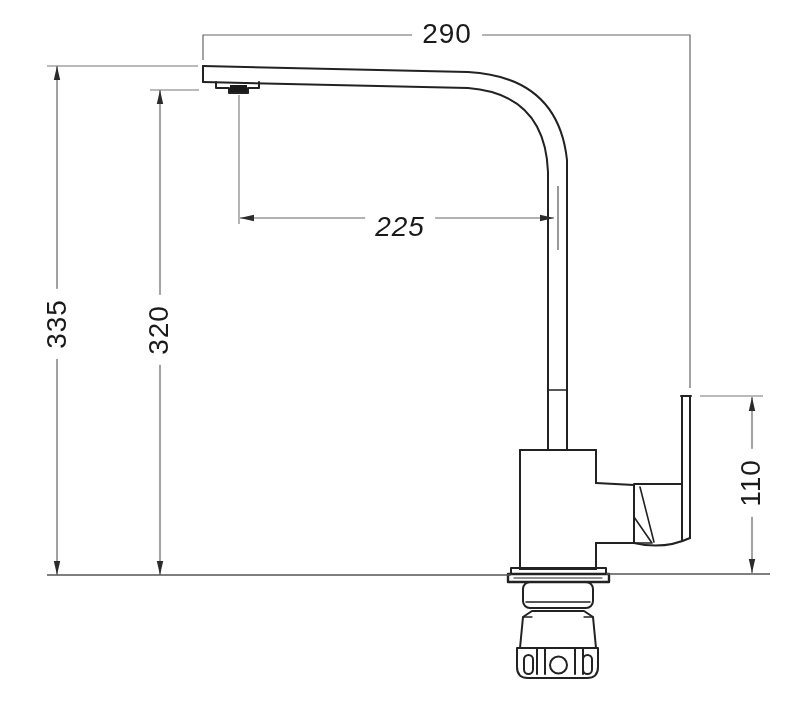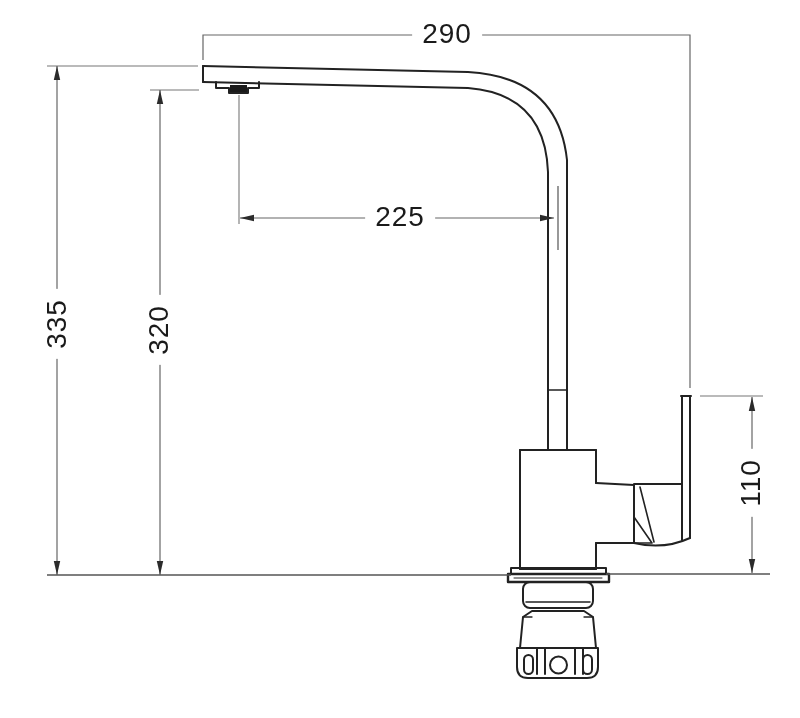--- a/index.html
+++ b/index.html
@@ -123,21 +123,21 @@
       <polygon points="160,575 156.8,561 163.2,561"></polygon>
       <polygon points="752,397 748.8,411 755.2,411"></polygon>
       <polygon points="752,573 748.8,559 755.2,559"></polygon>
       <polygon points="240,218 254,214.8 254,221.2"></polygon>
       <polygon points="554,218 540,214.8 540,221.2"></polygon>
     </g>
   </svg>
 
   <div class="dim-label dim-h" style="left:447px; top:34px;">290</div>
 
-  <div class="dim-label dim-h" style="left:400px; top:217px;">225</div>
+  <div class="dim-label dim-h" style="left:400px; top:227px;font-style:italic;">225</div>
 
   <div class="dim-label dim-v" style="left:57px; top:324px;">335</div>
 
   <div class="dim-label dim-v" style="left:159px; top:330px;">320</div>
 
   <div class="dim-label dim-v" style="left:751px; top:483px;">110</div>
 
 </div>
 
 </body></html>

